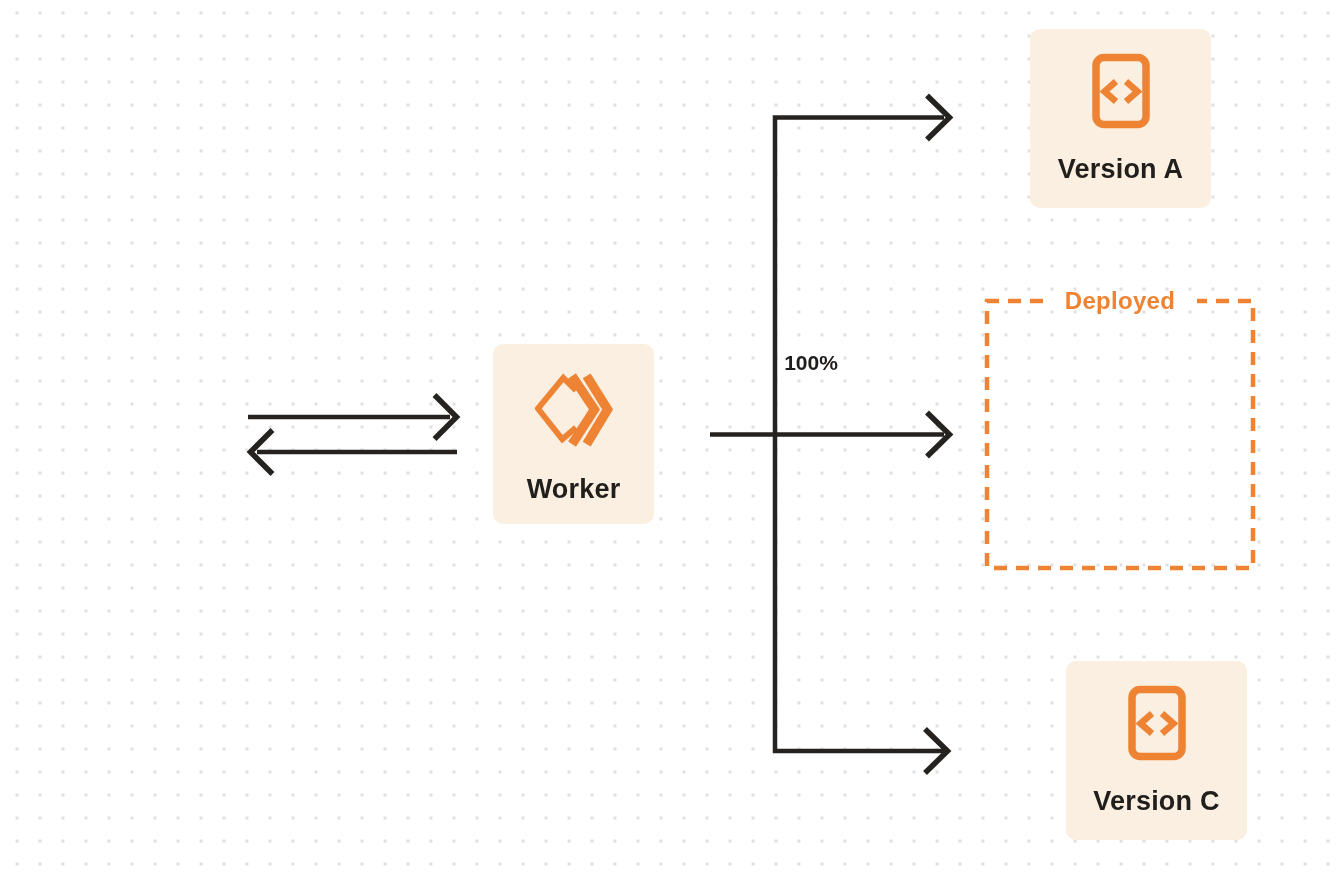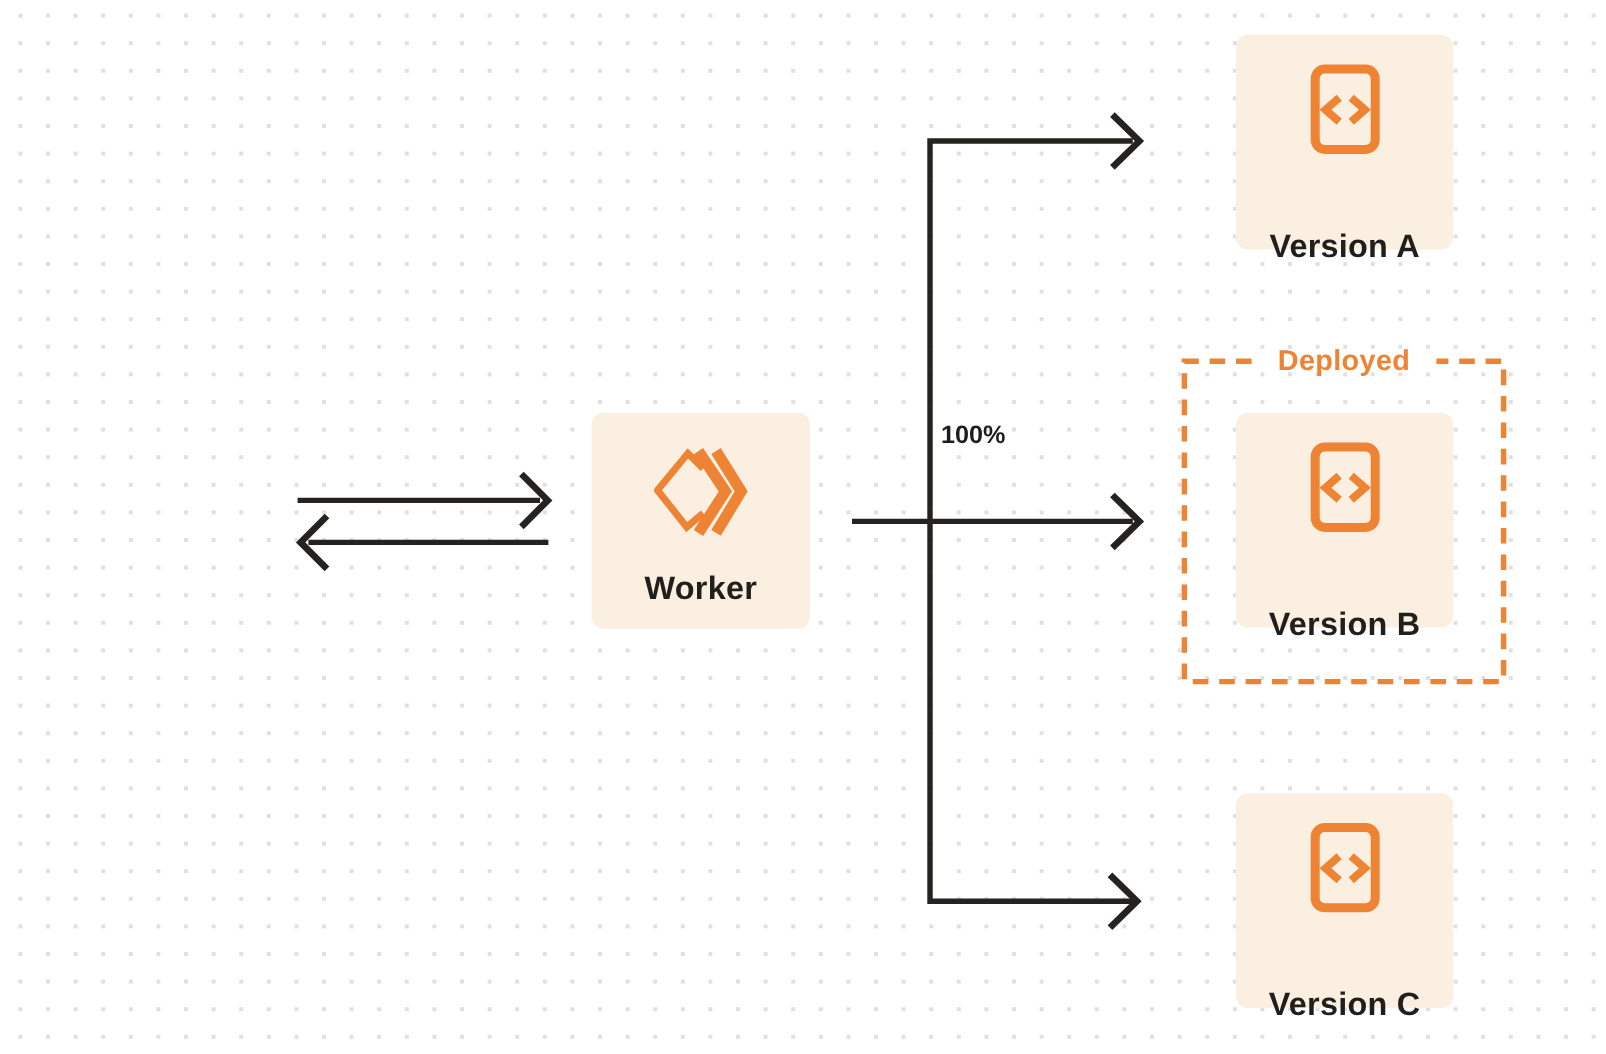--- a/index.html
+++ b/index.html
@@ -15,27 +15,27 @@
     display:flex;flex-direction:column;align-items:center;
     justify-content:flex-start;box-sizing:border-box;
   }
   .node .label{
     font-weight:bold;font-size:27px;line-height:36px;color:#211f1c;
     letter-spacing:.2px;white-space:nowrap;
   }
   .node.cream{background:#faefe0;}
   .node.gray{background:#f4f5f6;justify-content:center;}
   #client{left:30px;top:343px;width:181px;height:181px;}
-  #worker{left:493px;top:344px;width:182px;height:180px;padding-top:27px;}
+  #worker{left:493px;top:344px;width:161px;height:180px;padding-top:27px;}
   #worker .label{margin-top:18px;}
-  .version{left:1030px;width:181px;height:179px;padding-top:24px;gap:35px;}
+  .version{left:1030px;width:181px;height:179px;padding-top:24px;}
   .version .label{margin-top:18px;}
   #version-a{top:29px;}
   #version-b{top:344px;}
-  #version-c{top:661px;}
+  #version-c{top:661px;margin-left:36px;}
   .traffic{
     position:absolute;left:741px;top:349px;width:140px;z-index:2;
     text-align:center;font-weight:bold;color:#1f1d1b;
   }
   .traffic .l1{font-size:21px;line-height:28px;}
   .traffic .l2{font-size:20px;line-height:34px;letter-spacing:1.2px;}
   .deployed{
     position:absolute;left:987px;top:286px;width:266px;z-index:2;
     text-align:center;font-weight:bold;font-size:24px;line-height:30px;
     color:#ed8333;letter-spacing:.3px;
@@ -82,30 +82,20 @@
         <rect x="5" y="4.5" width="50" height="67" rx="8" stroke="#ed8333" stroke-width="7.5"></rect>
         <polyline points="25,28.5 13.5,38.5 25,48.5" stroke="#ed8333" stroke-width="6.5" stroke-linejoin="miter"></polyline>
         <polyline points="35,28.5 46.5,38.5 35,48.5" stroke="#ed8333" stroke-width="6.5" stroke-linejoin="miter"></polyline>
       </svg>
     </span>
     <div class="label">Version A</div>
   </div>
 
   <div class="deployed">Deployed</div>
 
-  <div class="node cream version" id="version-b">
-    <span>
-      <svg width="60" height="76" viewBox="0 0 60 76" fill="none">
-        <rect x="5" y="4.5" width="50" height="67" rx="8" stroke="#ed8333" stroke-width="7.5"></rect>
-        <polyline points="25,28.5 13.5,38.5 25,48.5" stroke="#ed8333" stroke-width="6.5" stroke-linejoin="miter"></polyline>
-        <polyline points="35,28.5 46.5,38.5 35,48.5" stroke="#ed8333" stroke-width="6.5" stroke-linejoin="miter"></polyline>
-      </svg>
-    </span>
-    <div class="label">Version B</div>
-  </div>
 
   <div class="node cream version" id="version-c">
     <span>
       <svg width="60" height="76" viewBox="0 0 60 76" fill="none">
         <rect x="5" y="4.5" width="50" height="67" rx="8" stroke="#ed8333" stroke-width="7.5"></rect>
         <polyline points="25,28.5 13.5,38.5 25,48.5" stroke="#ed8333" stroke-width="6.5" stroke-linejoin="miter"></polyline>
         <polyline points="35,28.5 46.5,38.5 35,48.5" stroke="#ed8333" stroke-width="6.5" stroke-linejoin="miter"></polyline>
       </svg>
     </span>
     <div class="label">Version C</div>

